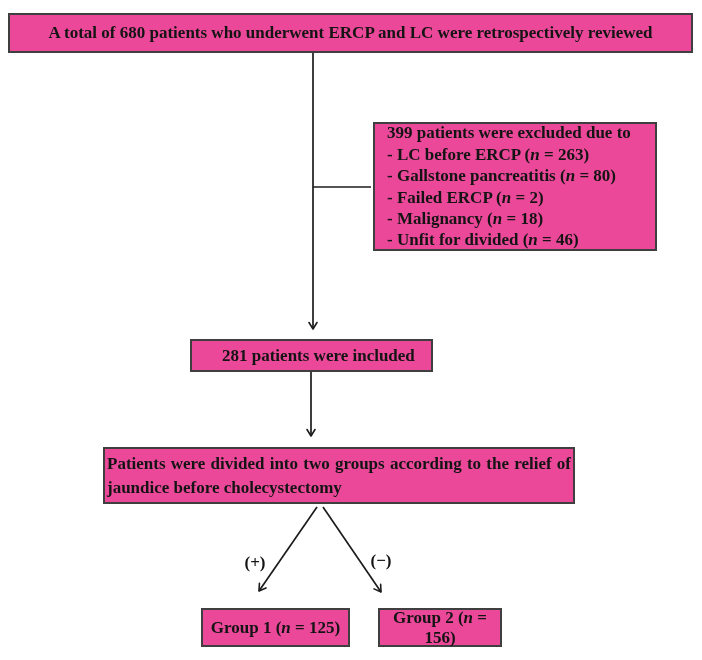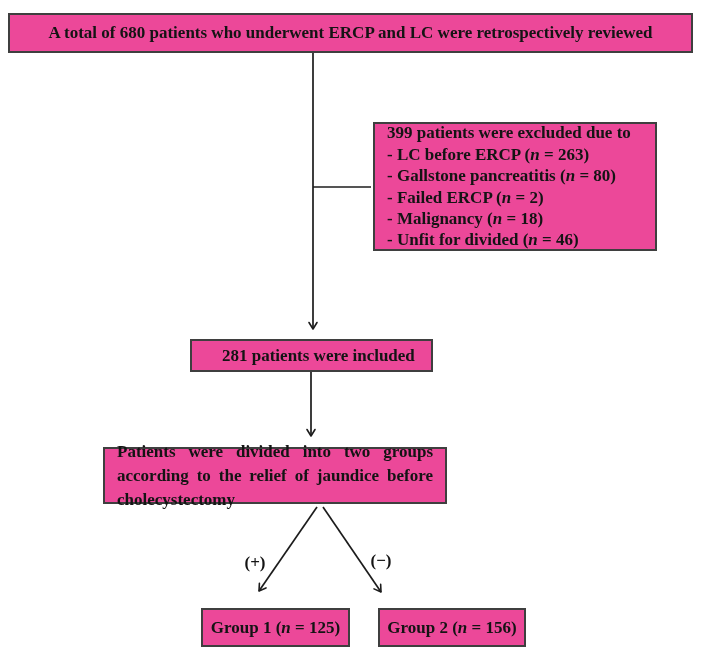--- a/index.html
+++ b/index.html
@@ -17,25 +17,25 @@
     background:#ec4899; display:flex; align-items:center;
   }
   .top-box{left:8px; top:13px; width:685px; height:40px; justify-content:center; text-align:center;}
   .exclusion-box{
     left:373px; top:122px; width:284px; height:129px;
     flex-direction:column; justify-content:center; align-items:flex-start;
     padding-left:12px; padding-right:6px; line-height:21.4px;
   }
   .excl-line{white-space:nowrap;}
   .included-box{left:190px; top:339px; width:243px; height:33px; padding-left:30px;}
-  .divided-box{left:103px; top:447px; width:344px; height:57px; padding:0 12px;}
+  .divided-box{left:103px; top:447px; width:472px; height:57px; padding:0 2px;}
   .divided-box .jtext{display:block; width:100%; text-align:justify; line-height:24px;}
   .group-box{top:608px; height:39px; justify-content:center; text-align:center;margin-left:28px;}
   .group1-box{left:173px; width:149px;}
-  .group2-box{left:350px; width:148px;}
+  .group2-box{left:350px; width:124px;}
   .branch-label{position:absolute; width:36px; text-align:center;}
   .plus-label{left:237px; top:553px;}
   .minus-label{left:363px; top:551px;}
 </style>
 </head>
 <body>
 
 <div class="canvas">
 
   <svg class="connectors" viewBox="0 0 702 660" xmlns="http://www.w3.org/2000/svg">

